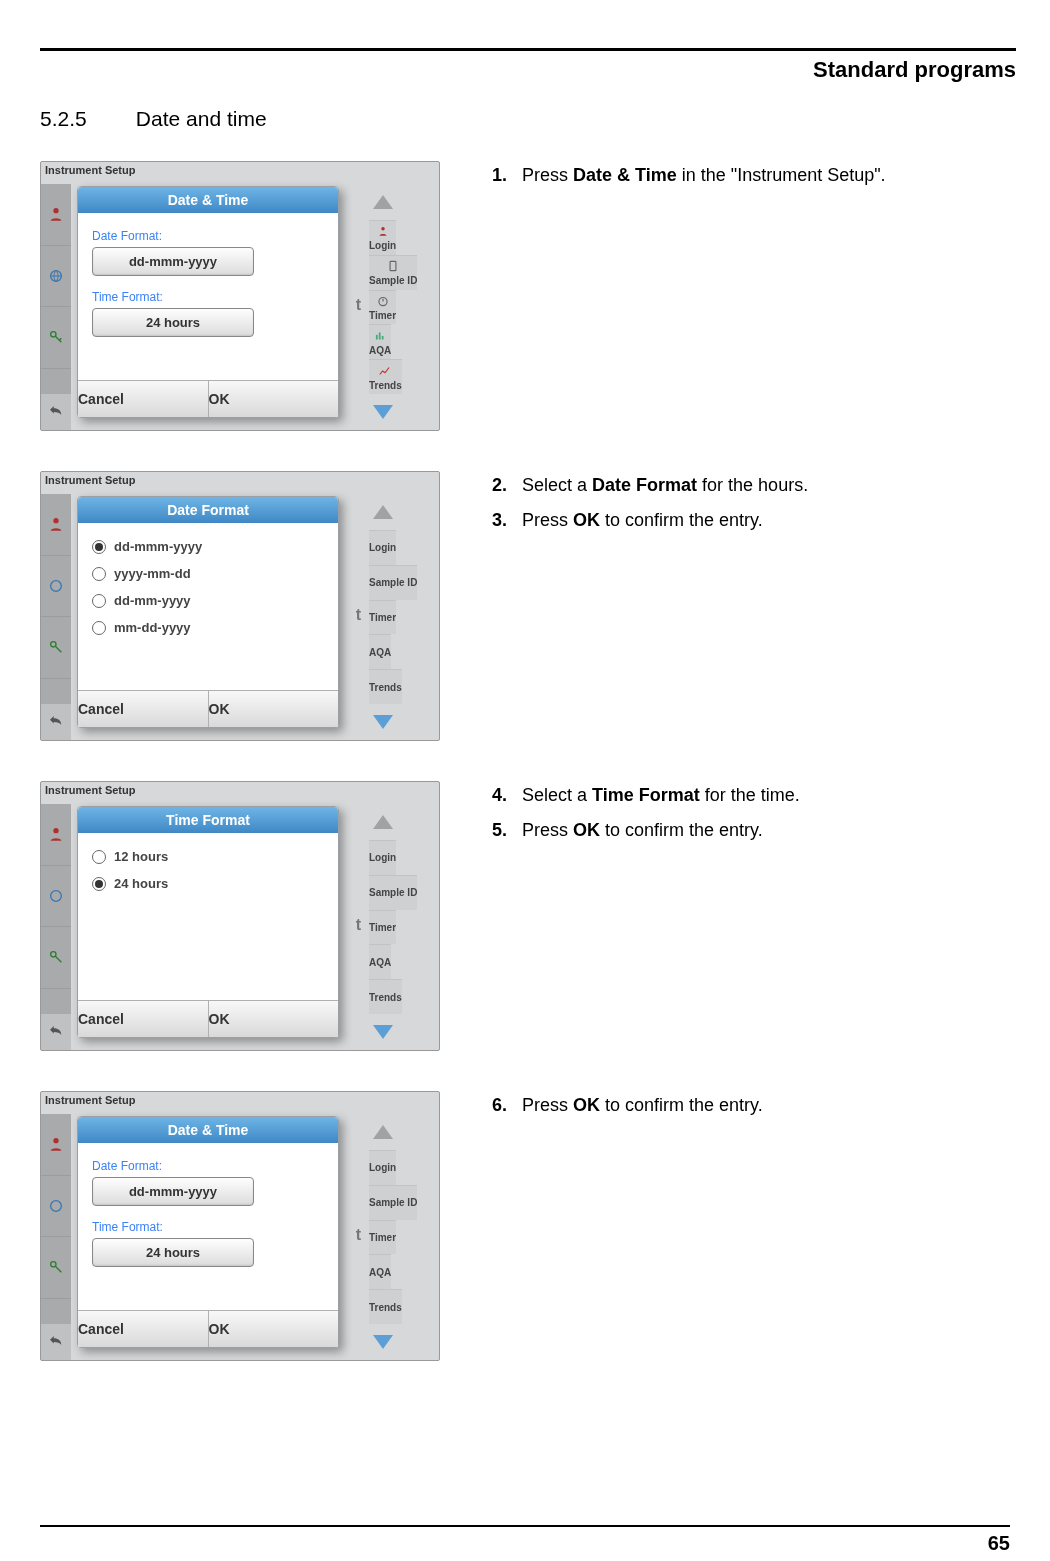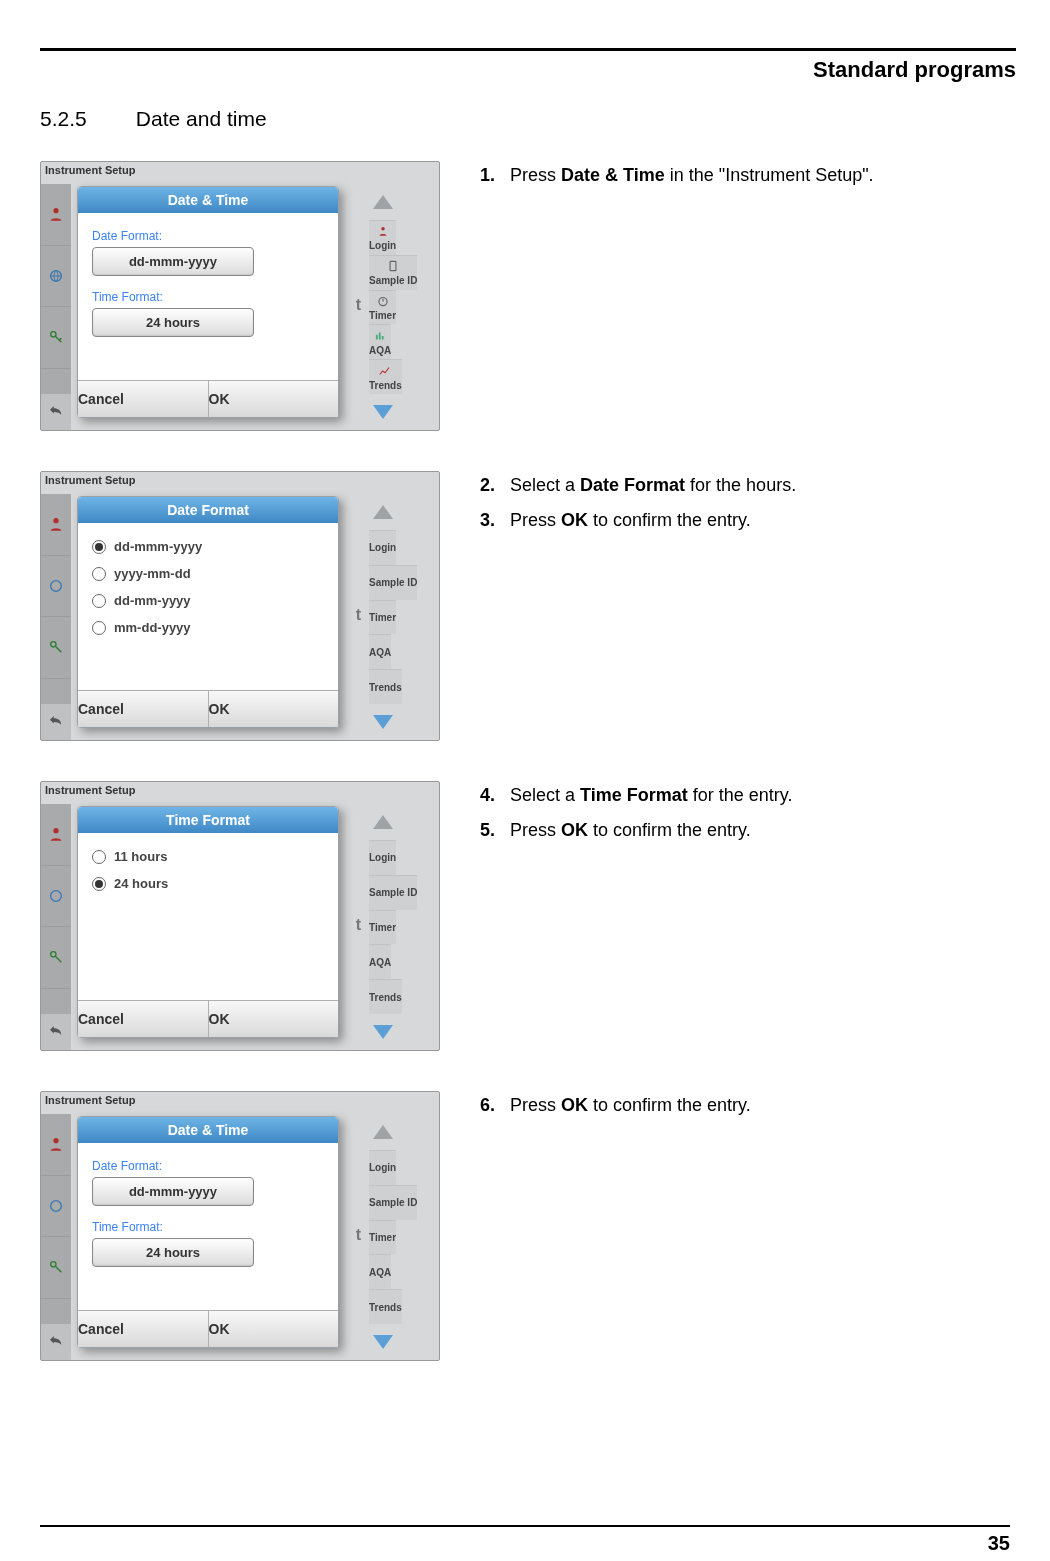--- a/index.html
+++ b/index.html
@@ -1,21 +1,21 @@
 <!DOCTYPE html>
 <html><head>
 <meta charset="utf-8">
 <style>
   html,body{margin:0;padding:0;background:#fff;font-family:Arial,Helvetica,sans-serif;color:#000}
   .page{width:1050px;min-height:1561px;margin:12px auto;position:relative;padding:30px 34px 0 40px;box-sizing:border-box}
   .topline{border-top:3px solid #000;margin-top:6px}
   .runhead{text-align:right;font-weight:bold;font-size:22px;padding:6px 0 4px 0}
   .sect{font-weight:normal;font-size:21px;margin-top:20px;margin-bottom:30px}
   .sect .num{display:inline-block;width:90px}
-  .row{display:flex;margin-bottom:40px;gap:40px}
+  .row{display:flex;margin-bottom:40px;gap:52px}
   .shot-col{width:400px;flex:0 0 400px}
   .text-col{flex:1;padding-top:2px}
   .step{display:flex;font-size:18px;line-height:1.4;margin-bottom:10px}
   .step .n{font-weight:bold;width:30px;flex:0 0 30px}
   .step .body{flex:1}
   .b{font-weight:bold}
 
   .shot{width:400px;height:270px;background:#d7d8d9;border:1px solid #999;position:relative;border-radius:2px;overflow:hidden;box-sizing:border-box}
   .shot .hdr{font-size:11px;color:#333;padding:2px 4px;font-weight:bold}
   .leftbar{position:absolute;left:0;top:22px;bottom:0;width:30px;background:#a9aaab;display:flex;flex-direction:column}
@@ -320,38 +320,38 @@
               <svg width="28" height="24" viewBox="0 0 24 24">
                 <path d="M12 19L2 5h20z" fill="#5b9fd6"></path>
               </svg>
             </div>
         </div>
         <div class="dialog">
           <div class="titlebar">Time Format</div>
           <div class="dbody">
             <div class="radio-row">
                 <span class="radio"></span>
-                <span>11 hours</span>
+                <span>12 hours</span>
               </div>
             <div class="radio-row">
                 <span class="radio on"></span>
                 <span>24 hours</span>
               </div>
           </div>
           <div class="btnrow">
             <div class="dbtn">Cancel</div>
             <div class="dbtn">OK</div>
           </div>
         </div>
       </div>
     </div>
     <div class="text-col">
       <div class="step">
           <span class="n">4.</span>
-          <span class="body"><span>Select a </span><span class="b">Time Format</span><span> for the entry.</span></span>
+          <span class="body"><span>Select a </span><span class="b">Time Format</span><span> for the time.</span></span>
         </div>
       <div class="step">
           <span class="n">5.</span>
           <span class="body"><span>Press </span><span class="b">OK</span><span> to confirm the entry.</span></span>
         </div>
     </div>
   </div>
 
   <div class="row">
     <div class="shot-col">
@@ -431,14 +431,14 @@
     </div>
     <div class="text-col">
       <div class="step">
           <span class="n">6.</span>
           <span class="body"><span>Press </span><span class="b">OK</span><span> to confirm the entry.</span></span>
         </div>
     </div>
   </div>
 
   <div class="bottomline"></div>
-  <div class="pageno">35</div>
+  <div class="pageno">65</div>
 </div>
 
 </body></html>

